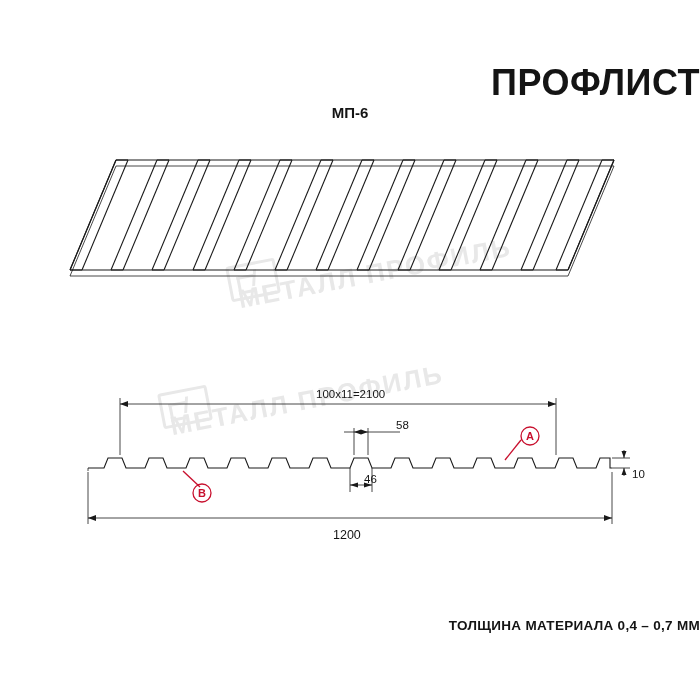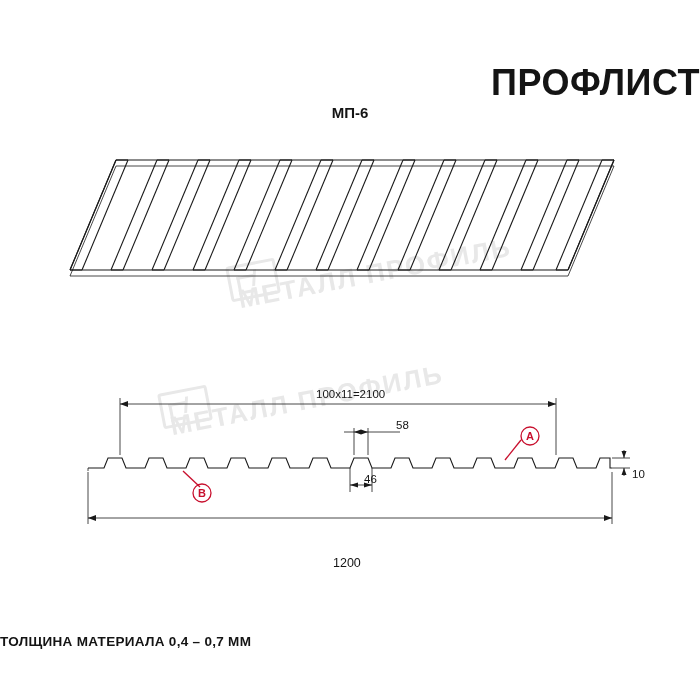--- a/index.html
+++ b/index.html
@@ -36,24 +36,24 @@
     top: 104px;
     left: 0;
     width: 700px;
     text-align: center;
     font-size: 15px;
     font-weight: bold;
     color: #141414;
   }
   .footnote {
     position: absolute;
-    top: 634px;
-    left: 0;
-    width: 700px;
-    text-align: left;
+    top: 618px;
+    left: 0;
+    width: 700px;
+    text-align: right;
     font-size: 13.5px;
     font-weight: bold;
     letter-spacing: 0.3px;
     color: #141414;
   }
   svg.art {
     position: absolute;
     left: 0;
     top: 0;
     width: 700px;
@@ -264,20 +264,20 @@
         <circle cx="530" cy="436" r="9" fill="none"></circle>
         <circle cx="202" cy="493" r="9" fill="none"></circle>
       </g>
     </g>
   </svg>
 
   <div class="dim-label" style="left:316px; top:388px;">100х11=2100</div>
   <div class="dim-label" style="left:396px; top:419px;">58</div>
   <div class="dim-label" style="left:364px; top:473px;">46</div>
   <div class="dim-label" style="left:632px; top:456px;margin-top:12px;">10</div>
-  <div class="dim-label" style="left:333px; top:528px; font-size:12.5px;margin-top:28px;">1200</div>
+  <div class="dim-label" style="left:333px; top:528px; font-size:12.5px;">1200</div>
 
   <div class="callout-letter" style="left:521px; top:427px;">A</div>
   <div class="callout-letter" style="left:193px; top:484px;">B</div>
 
   <div class="footnote">ТОЛЩИНА МАТЕРИАЛА 0,4 – 0,7 ММ</div>
 
 </div>
 
 </body></html>

